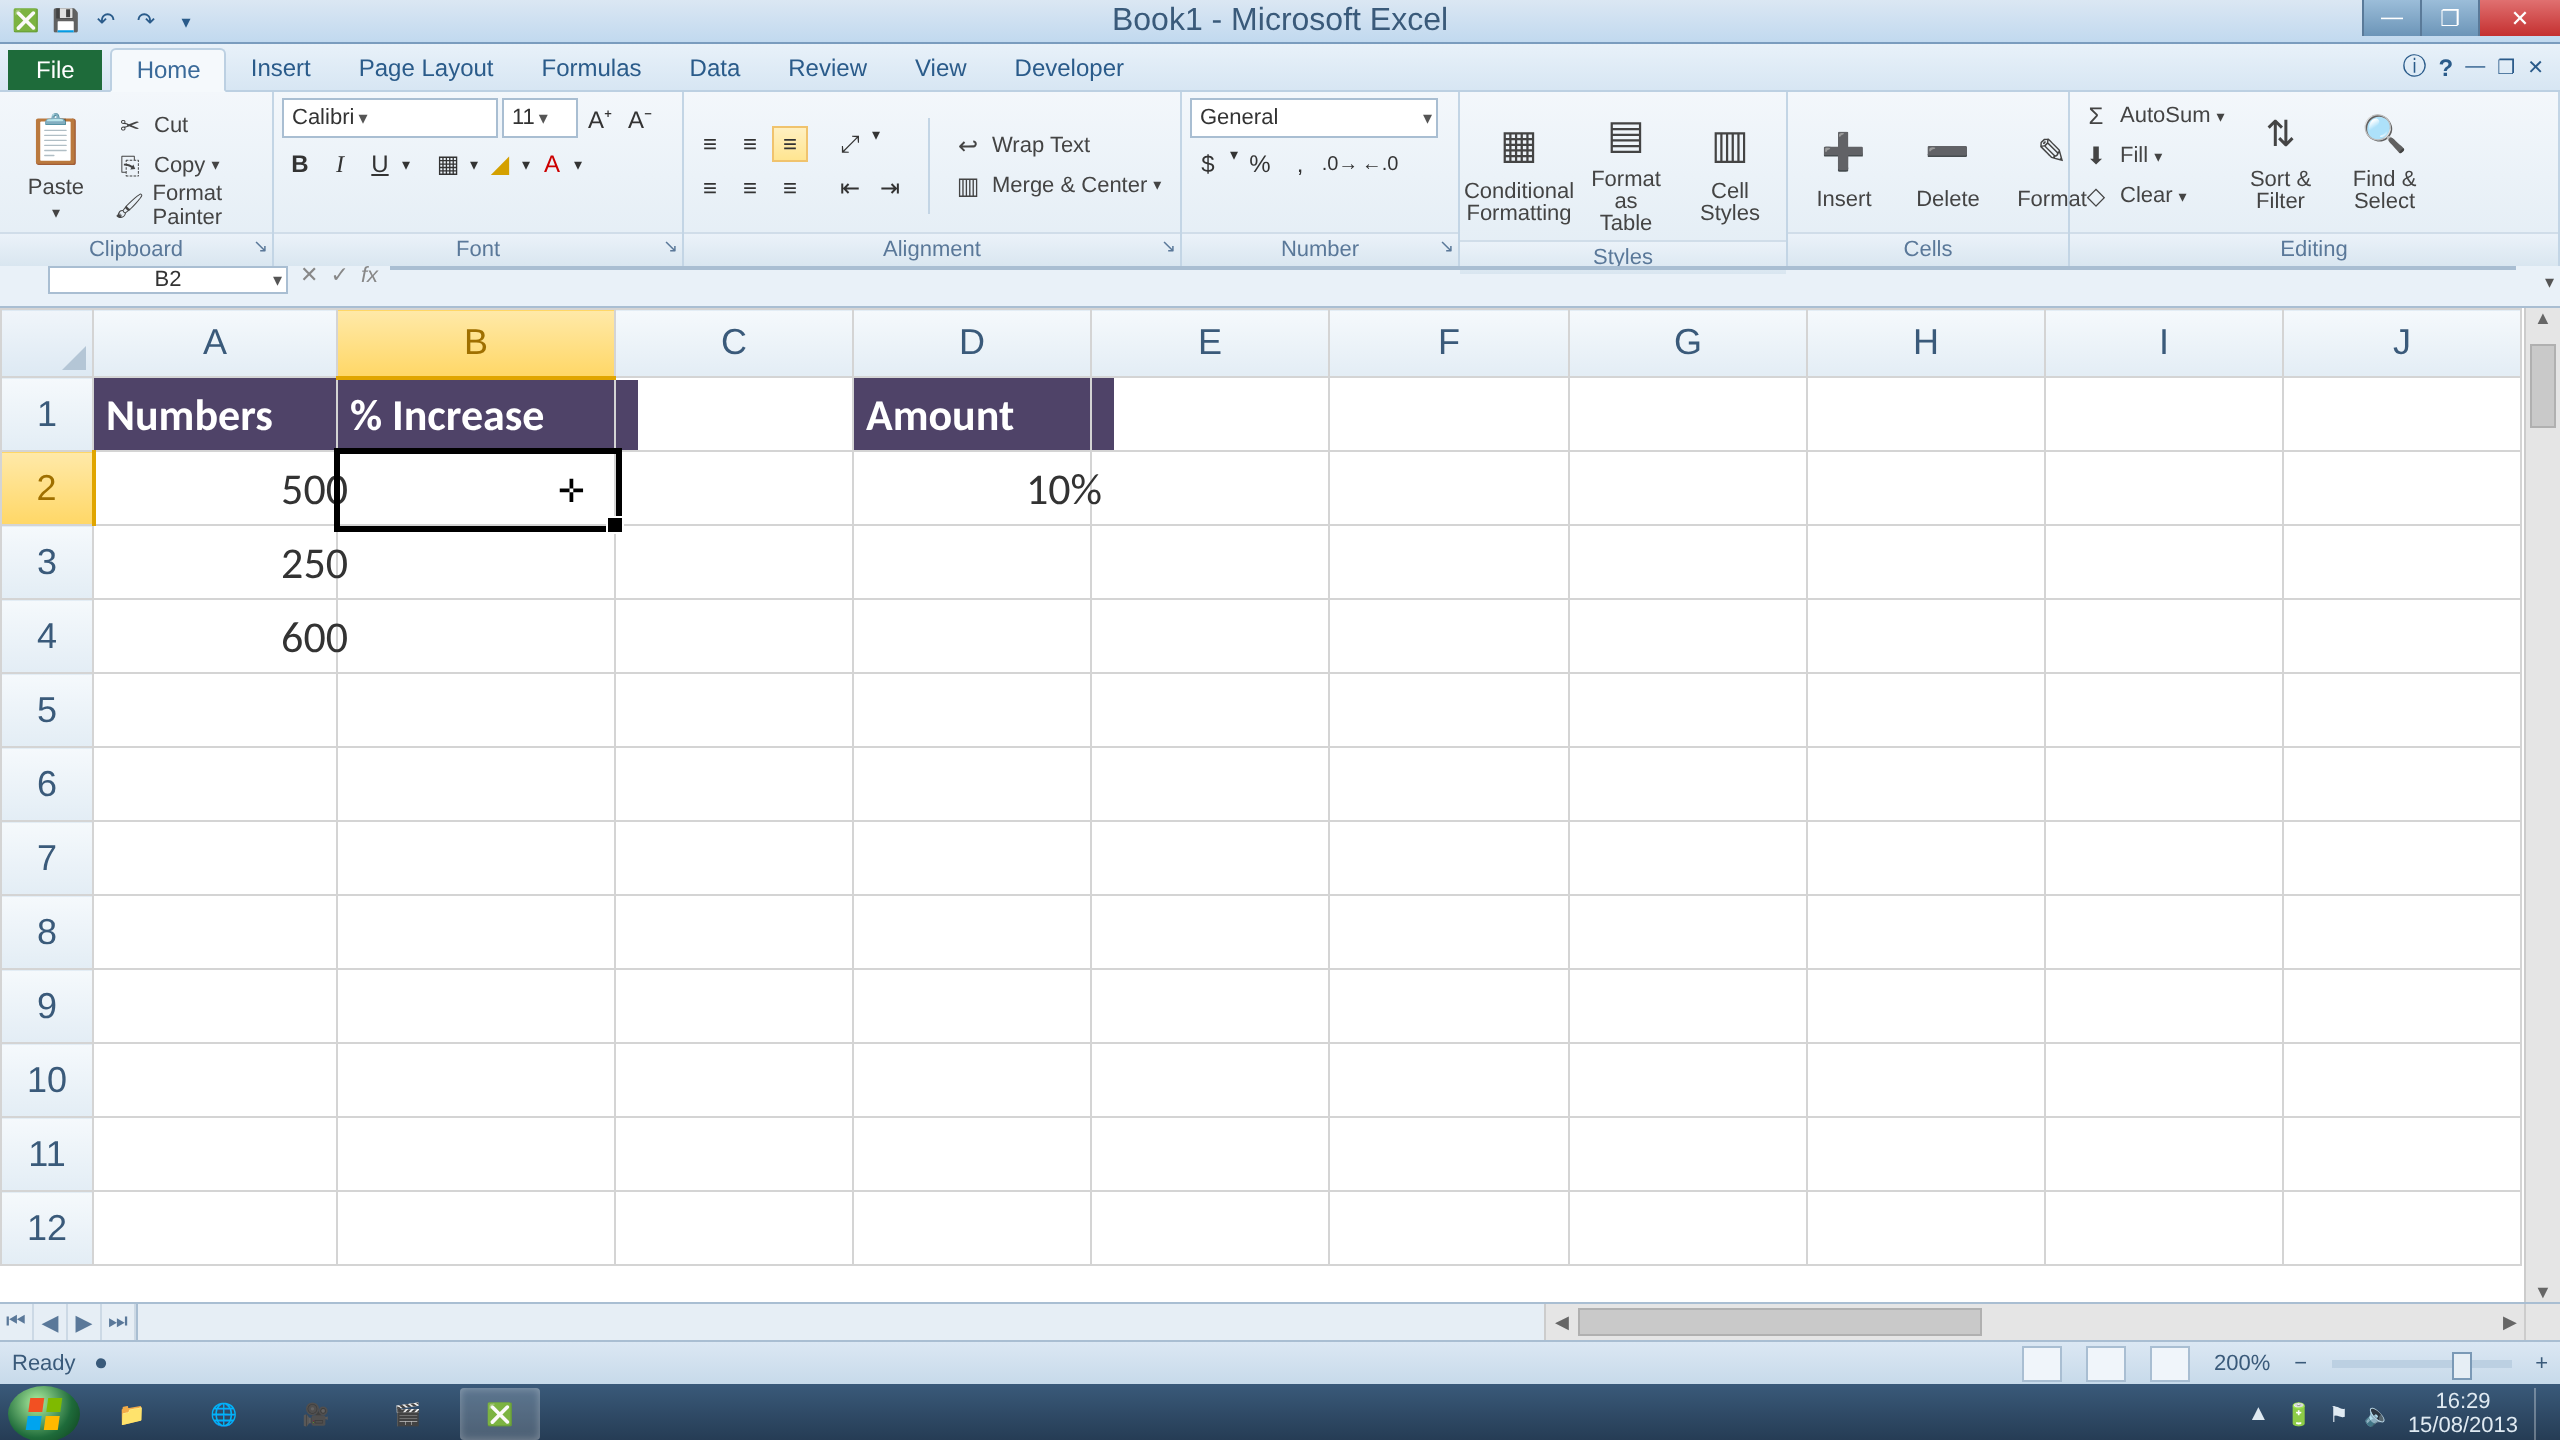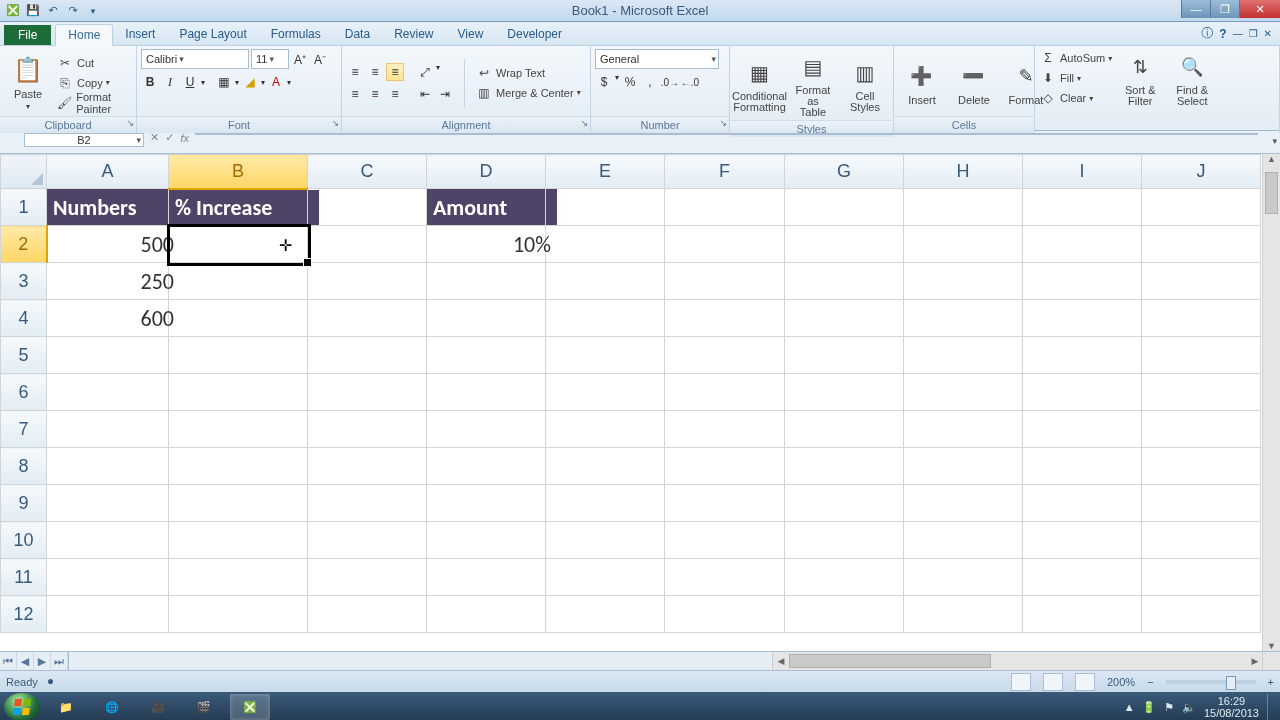--- a/index.html
+++ b/index.html
@@ -36,21 +36,21 @@
     align-items: center;
     justify-content: center;
     font-size: 11px;
     color: #2a5b8a;
   }
   .title-bar .title-text {
     position: absolute;
     left: 50%;
     transform: translateX(-50%);
     color: #3a5a7a;
-    font-size: 13px;
+    font-size: 16px;
   }
   .title-bar .win-controls {
     position: absolute;
     right: 0;
     top: 0;
     display: flex;
     height: 18px;
   }
   .win-controls div {
     width: 28px;
@@ -792,20 +792,21 @@
         <div class="icon-lg" style="font-size:18px;">⇅</div>
         <span style="white-space:pre-line;text-align:center;line-height:1;">Sort &amp;
 Filter</span>
       </div>
       <div class="large-btn">
         <div class="icon-lg" style="font-size:18px;">🔍</div>
         <span style="white-space:pre-line;text-align:center;line-height:1;">Find &amp;
 Select</span>
       </div>
     </div>
+    <div class="label"><span>Editing</span></div>
   </div>
 </div>
 
 <div class="formula-bar-row">
   <div class="name-box">
     <span>B2</span>
     <span class="nb-arrow">▾</span>
   </div>
   <div class="fx-controls">
     <span>✕</span>

